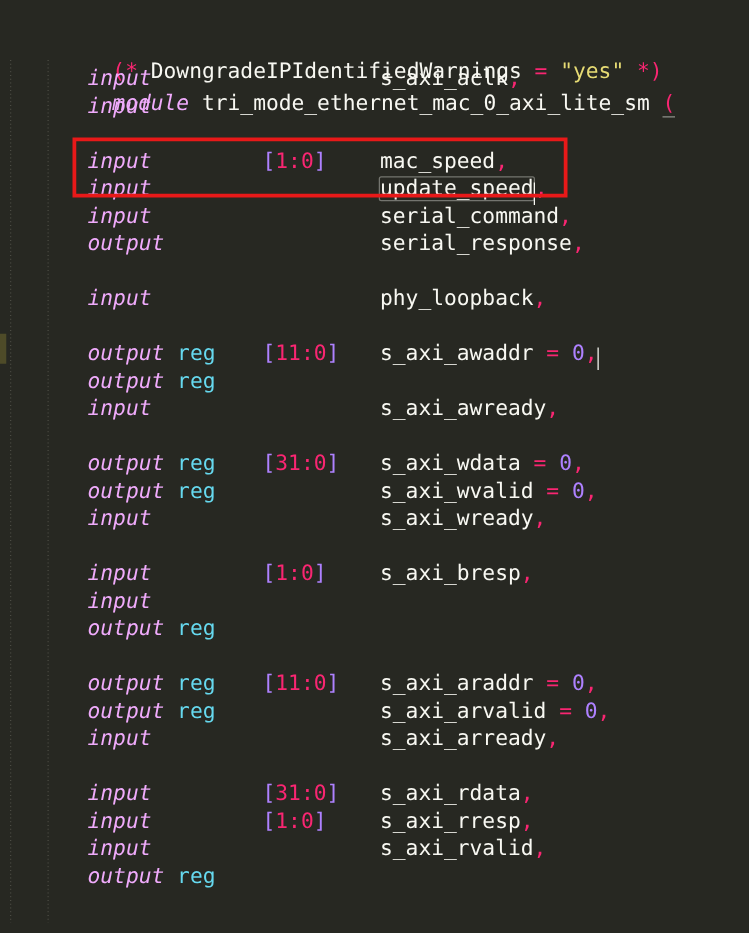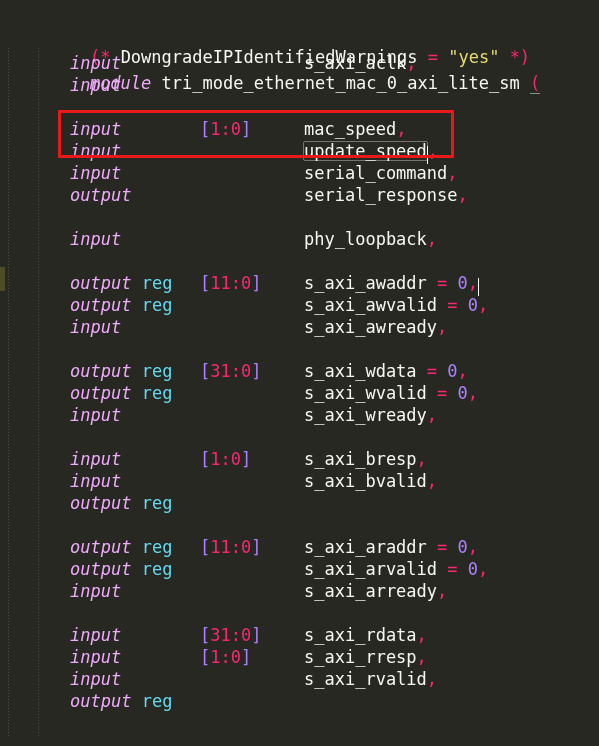--- a/index.html
+++ b/index.html
@@ -62,21 +62,21 @@
     white-space: pre;
     color: #f8f8f2;
   }
 
   
   .col {
     position: absolute;
     white-space: pre;
   }
   .c-dir   { left: 70px; }
-  .c-width { left: 200px; }
+  .c-width { left: 210px; }
   .c-name  { left: 304px; }
   .c-full  { left: 0px; }
 
   
   .tok-kw      { color: #f0abfc; font-style: italic; }
   .tok-type    { color: #66d9ef; font-style: normal; }
   .tok-ident   { color: #f8f8f2; }
   .tok-punc    { color: #f92672; }
   .tok-op      { color: #f92672; }
   .tok-num     { color: #ae81ff; }
@@ -151,29 +151,29 @@
         <div class="line" style="top: 74px;"><span class="col c-dir"><span class="tok-kw">input</span></span></div>
         <div class="line" style="top: 96px;"></div>
         <div class="line" style="top: 118px;"><span class="col c-dir"><span class="tok-kw">input</span></span><span class="col c-width"><span class="tok-bracket">[</span><span class="tok-range">1:0</span><span class="tok-bracket">]</span></span><span class="col c-name"><span class="tok-ident">mac_speed</span><span class="tok-punc">,</span></span></div>
         <div class="line" style="top: 140px;"><span class="col c-dir"><span class="tok-kw">input</span></span><span class="col c-name"><span class="tok-ident word-highlight">update_speed</span><span class="caret"></span><span class="tok-punc">,</span></span></div>
         <div class="line" style="top: 162px;"><span class="col c-dir"><span class="tok-kw">input</span></span><span class="col c-name"><span class="tok-ident">serial_command</span><span class="tok-punc">,</span></span></div>
         <div class="line" style="top: 184px;"><span class="col c-dir"><span class="tok-kw">output</span></span><span class="col c-name"><span class="tok-ident">serial_response</span><span class="tok-punc">,</span></span></div>
         <div class="line" style="top: 206px;"></div>
         <div class="line" style="top: 228px;"><span class="col c-dir"><span class="tok-kw">input</span></span><span class="col c-name"><span class="tok-ident">phy_loopback</span><span class="tok-punc">,</span></span></div>
         <div class="line" style="top: 250px;"></div>
         <div class="line" style="top: 272px;"><span class="col c-dir"><span class="tok-kw">output</span> <span class="tok-type">reg</span></span><span class="col c-width"><span class="tok-bracket">[</span><span class="tok-range">11:0</span><span class="tok-bracket">]</span></span><span class="col c-name"><span class="tok-ident">s_axi_awaddr</span> <span class="tok-op">=</span> <span class="tok-num">0</span><span class="tok-punc">,</span><span class="caret"></span></span></div>
-        <div class="line" style="top: 294px;"><span class="col c-dir"><span class="tok-kw">output</span> <span class="tok-type">reg</span></span><span class="col c-name"><span class="tok-ident">s_axi_awvalid</span> <span class="tok-op">=</span> <span class="tok-num">0</span><span class="tok-punc">,</span></span></div>
+        <div class="line" style="top: 294px;"><span class="col c-dir"><span class="tok-kw">output</span> <span class="tok-type">reg</span></span></div>
         <div class="line" style="top: 316px;"><span class="col c-dir"><span class="tok-kw">input</span></span><span class="col c-name"><span class="tok-ident">s_axi_awready</span><span class="tok-punc">,</span></span></div>
         <div class="line" style="top: 338px;"></div>
         <div class="line" style="top: 360px;"><span class="col c-dir"><span class="tok-kw">output</span> <span class="tok-type">reg</span></span><span class="col c-width"><span class="tok-bracket">[</span><span class="tok-range">31:0</span><span class="tok-bracket">]</span></span><span class="col c-name"><span class="tok-ident">s_axi_wdata</span> <span class="tok-op">=</span> <span class="tok-num">0</span><span class="tok-punc">,</span></span></div>
         <div class="line" style="top: 382px;"><span class="col c-dir"><span class="tok-kw">output</span> <span class="tok-type">reg</span></span><span class="col c-name"><span class="tok-ident">s_axi_wvalid</span> <span class="tok-op">=</span> <span class="tok-num">0</span><span class="tok-punc">,</span></span></div>
         <div class="line" style="top: 404px;"><span class="col c-dir"><span class="tok-kw">input</span></span><span class="col c-name"><span class="tok-ident">s_axi_wready</span><span class="tok-punc">,</span></span></div>
         <div class="line" style="top: 426px;"></div>
         <div class="line" style="top: 448px;"><span class="col c-dir"><span class="tok-kw">input</span></span><span class="col c-width"><span class="tok-bracket">[</span><span class="tok-range">1:0</span><span class="tok-bracket">]</span></span><span class="col c-name"><span class="tok-ident">s_axi_bresp</span><span class="tok-punc">,</span></span></div>
-        <div class="line" style="top: 470px;"><span class="col c-dir"><span class="tok-kw">input</span></span><span class="col c-name"><span class="tok-ident">s_axi_bvalid</span><span class="tok-punc">,</span></span></div>
+        <div class="line" style="top: 470px;"><span class="col c-dir"><span class="tok-kw">input</span></span></div>
         <div class="line" style="top: 492px;"><span class="col c-dir"><span class="tok-kw">output</span> <span class="tok-type">reg</span></span></div>
         <div class="line" style="top: 514px;"></div>
         <div class="line" style="top: 536px;"><span class="col c-dir"><span class="tok-kw">output</span> <span class="tok-type">reg</span></span><span class="col c-width"><span class="tok-bracket">[</span><span class="tok-range">11:0</span><span class="tok-bracket">]</span></span><span class="col c-name"><span class="tok-ident">s_axi_araddr</span> <span class="tok-op">=</span> <span class="tok-num">0</span><span class="tok-punc">,</span></span></div>
         <div class="line" style="top: 558px;"><span class="col c-dir"><span class="tok-kw">output</span> <span class="tok-type">reg</span></span><span class="col c-name"><span class="tok-ident">s_axi_arvalid</span> <span class="tok-op">=</span> <span class="tok-num">0</span><span class="tok-punc">,</span></span></div>
         <div class="line" style="top: 580px;"><span class="col c-dir"><span class="tok-kw">input</span></span><span class="col c-name"><span class="tok-ident">s_axi_arready</span><span class="tok-punc">,</span></span></div>
         <div class="line" style="top: 602px;"></div>
         <div class="line" style="top: 624px;"><span class="col c-dir"><span class="tok-kw">input</span></span><span class="col c-width"><span class="tok-bracket">[</span><span class="tok-range">31:0</span><span class="tok-bracket">]</span></span><span class="col c-name"><span class="tok-ident">s_axi_rdata</span><span class="tok-punc">,</span></span></div>
         <div class="line" style="top: 646px;"><span class="col c-dir"><span class="tok-kw">input</span></span><span class="col c-width"><span class="tok-bracket">[</span><span class="tok-range">1:0</span><span class="tok-bracket">]</span></span><span class="col c-name"><span class="tok-ident">s_axi_rresp</span><span class="tok-punc">,</span></span></div>
         <div class="line" style="top: 668px;"><span class="col c-dir"><span class="tok-kw">input</span></span><span class="col c-name"><span class="tok-ident">s_axi_rvalid</span><span class="tok-punc">,</span></span></div>
         <div class="line" style="top: 690px;"><span class="col c-dir"><span class="tok-kw">output</span> <span class="tok-type">reg</span></span></div>

